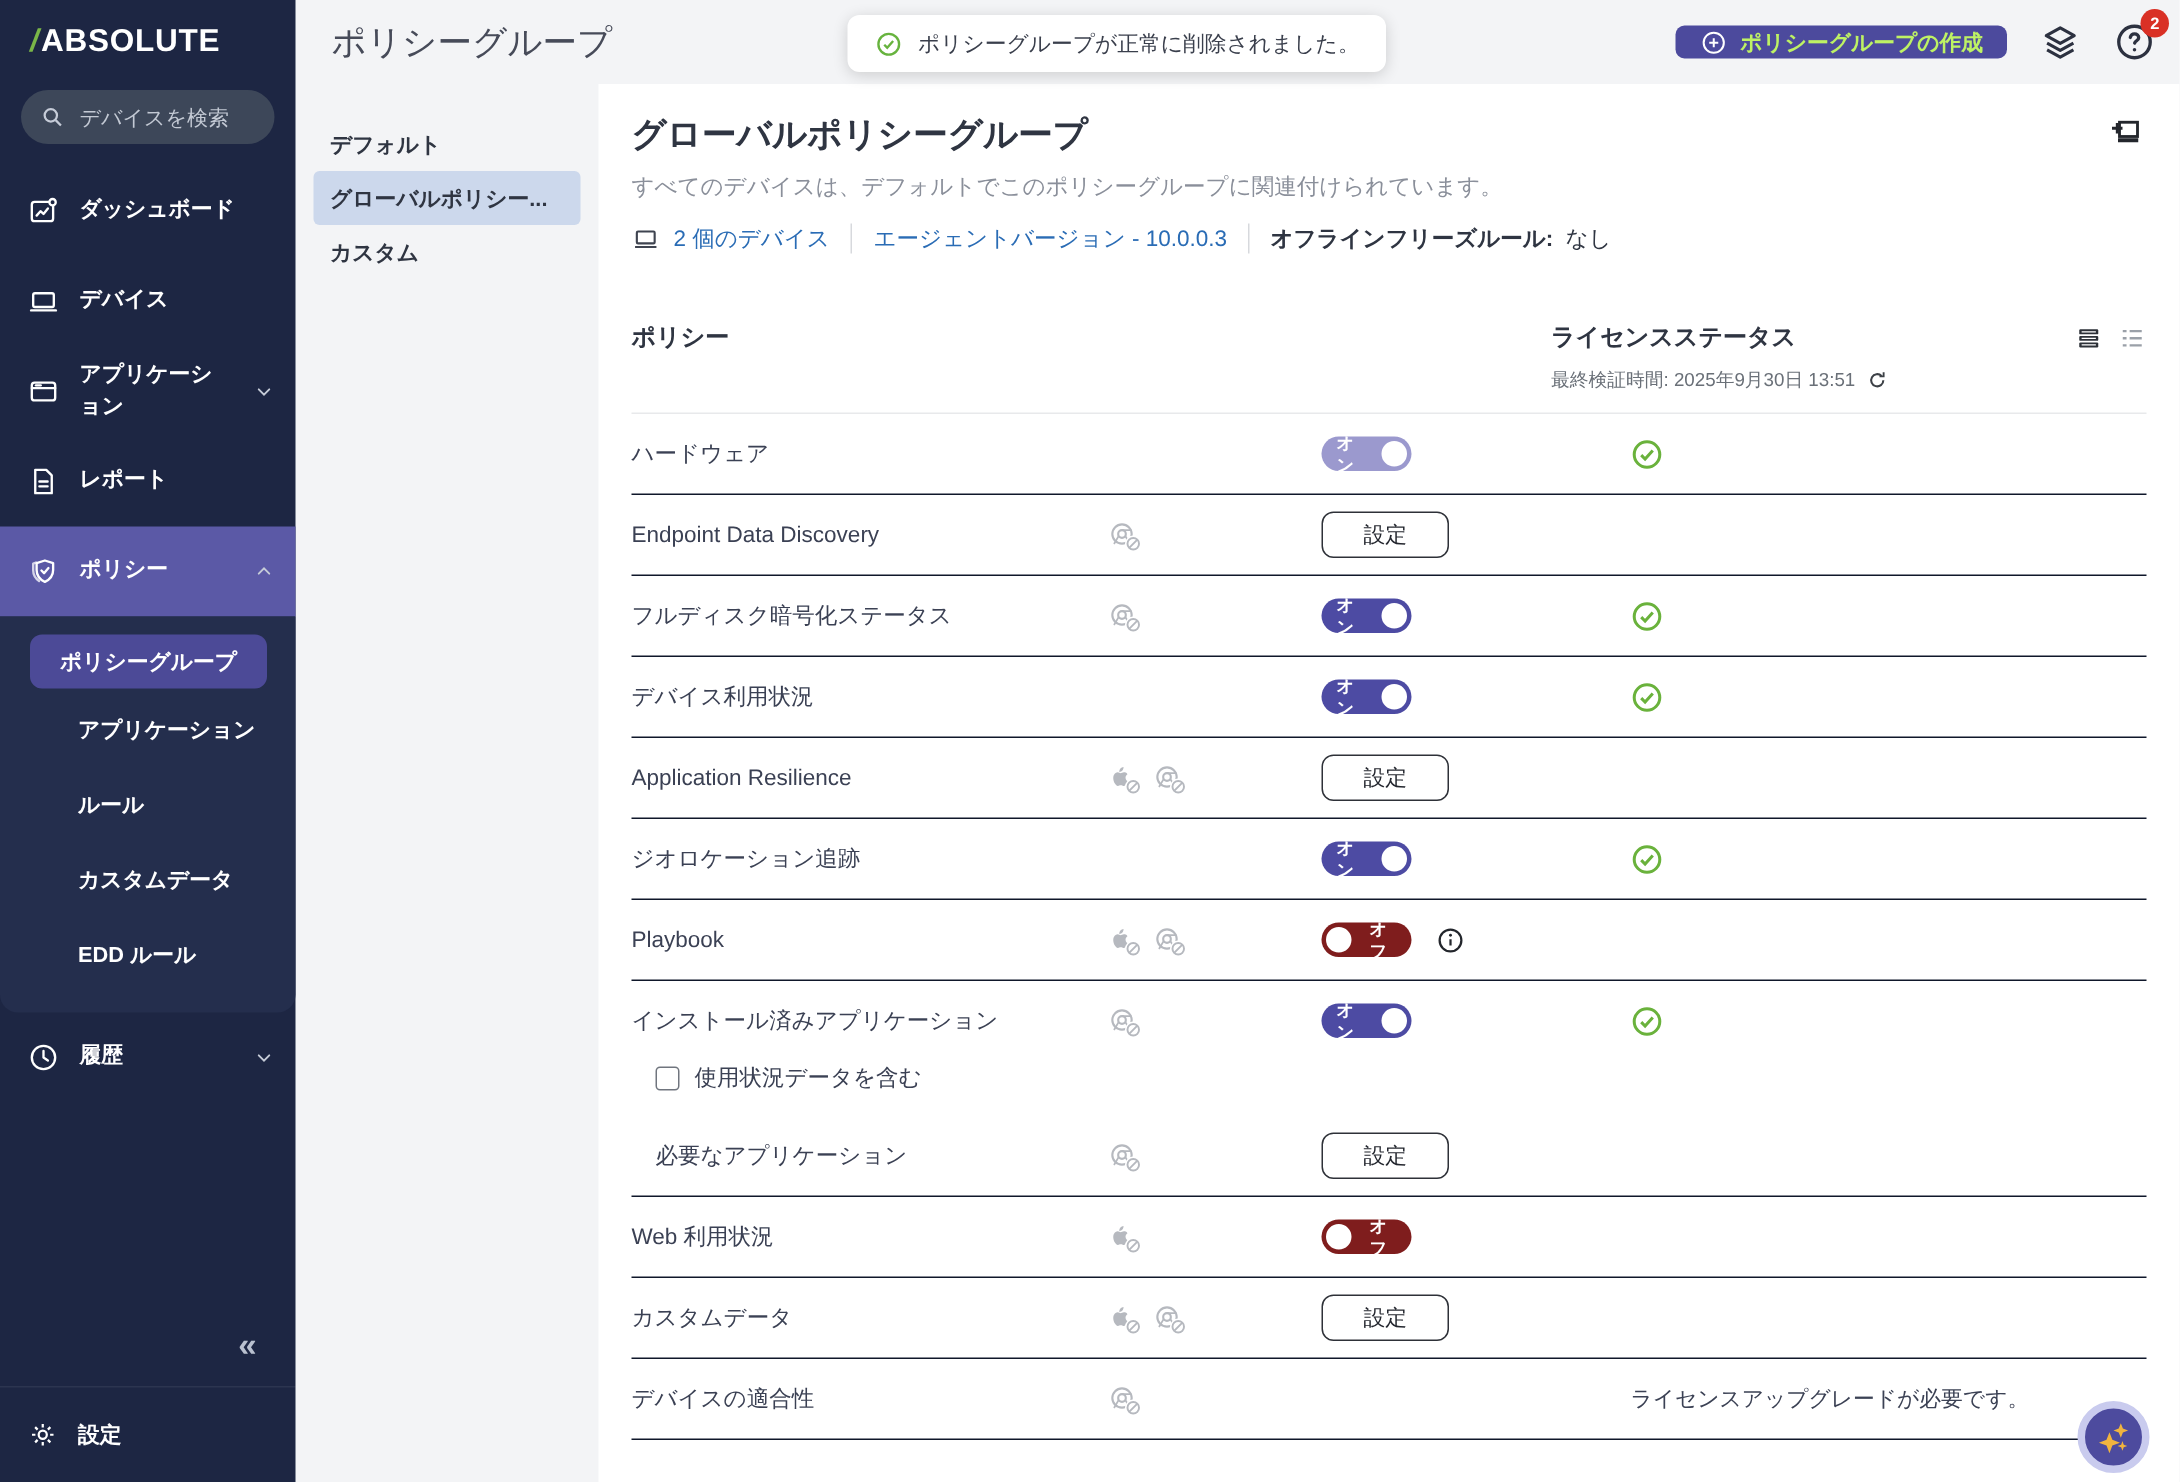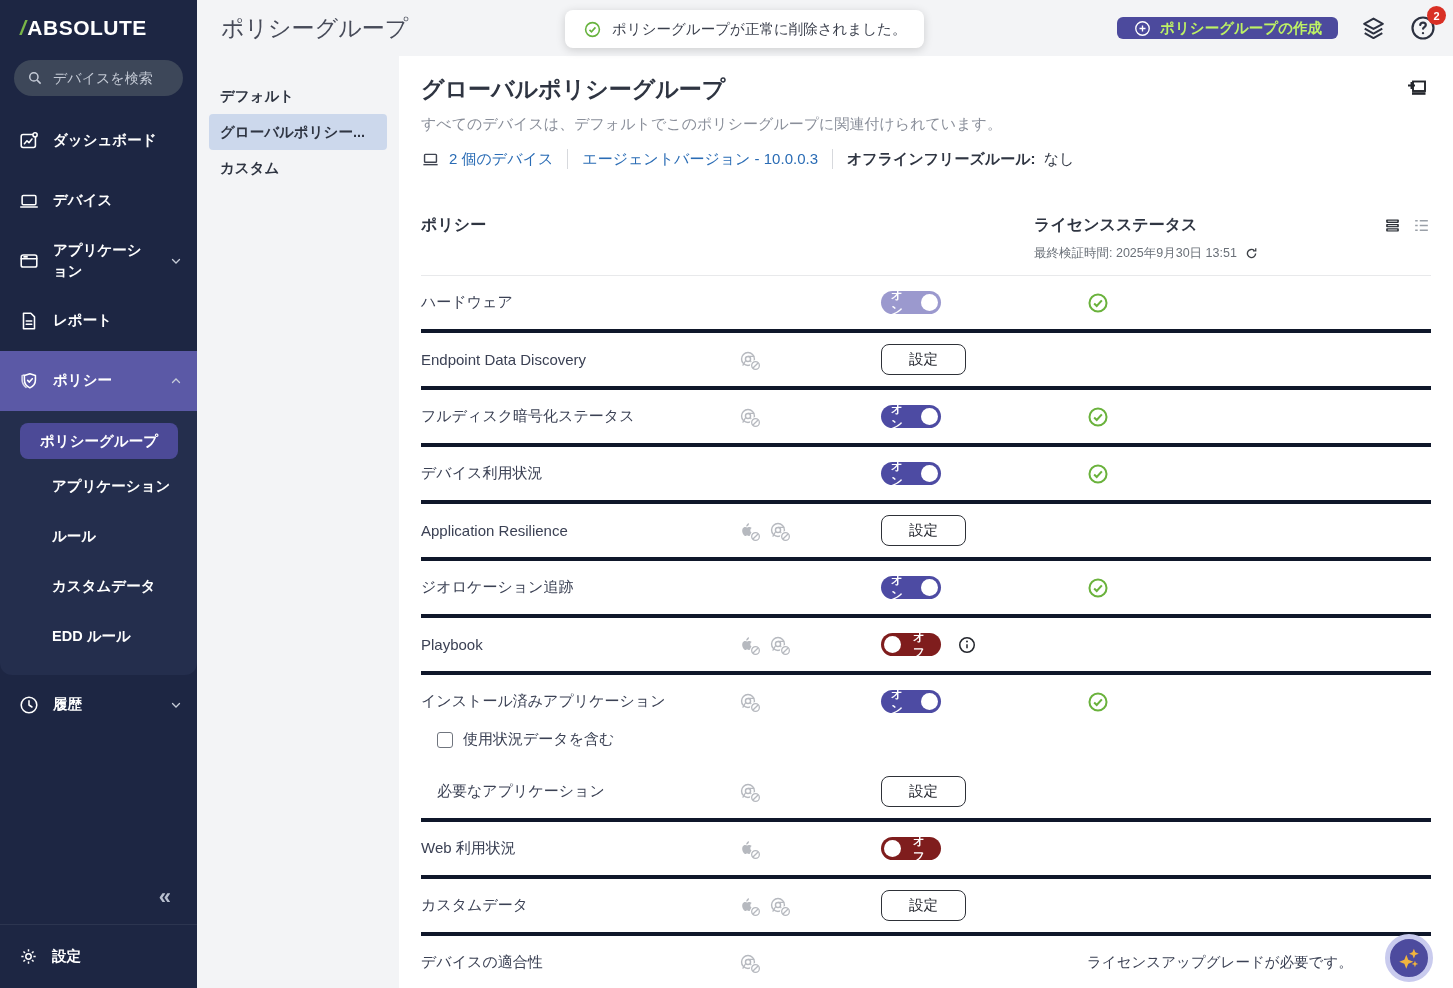--- a/index.html
+++ b/index.html
@@ -53,21 +53,21 @@
 
   .tbl-head { display:flex; align-items:flex-start; margin-top:46px; }
   .col-policy { flex:0 0 613px; font-size:16px; font-weight:700; }
   .col-license { flex:1; }
   .col-license .t { font-size:16px; font-weight:700; }
   .col-license .s { margin-top:9px; font-size:12.5px; color:#6a7078; display:flex; align-items:center; gap:7px; }
   .view-icons { flex:none; display:flex; gap:10px; margin-top:1px; }
   .view-icons button { background:none; border:none; padding:0; cursor:pointer; }
 
   .rows { margin-top:13px; border-top:1px solid #e8e9eb; }
-  .row-block { border-bottom:4px solid #0f172a; }
+  .row-block { border-bottom:1px solid #0f172a; }
   .policy-row { display:grid; grid-template-columns:318px 142px 206px 1fr; align-items:center; min-height:53px; }
   .p-label { font-size:15px; color:#3b4154; }
   .policy-row.sub .p-label { padding-left:16px; }
   .pf-cell { display:flex; gap:11px; align-items:center; }
   .pf { position:relative; width:19px; height:19px; }
   .pf .no { position:absolute; right:-3px; bottom:-2px; background:#fff; border-radius:50%; }
   .ctl-cell { display:flex; align-items:center; gap:16px; }
   .status-cell { font-size:14.5px; color:#3b4154; }
 
   .toggle { width:60px; height:23px; border-radius:12px; display:flex; align-items:center; padding:0 3px; cursor:pointer;gap:12px; }

